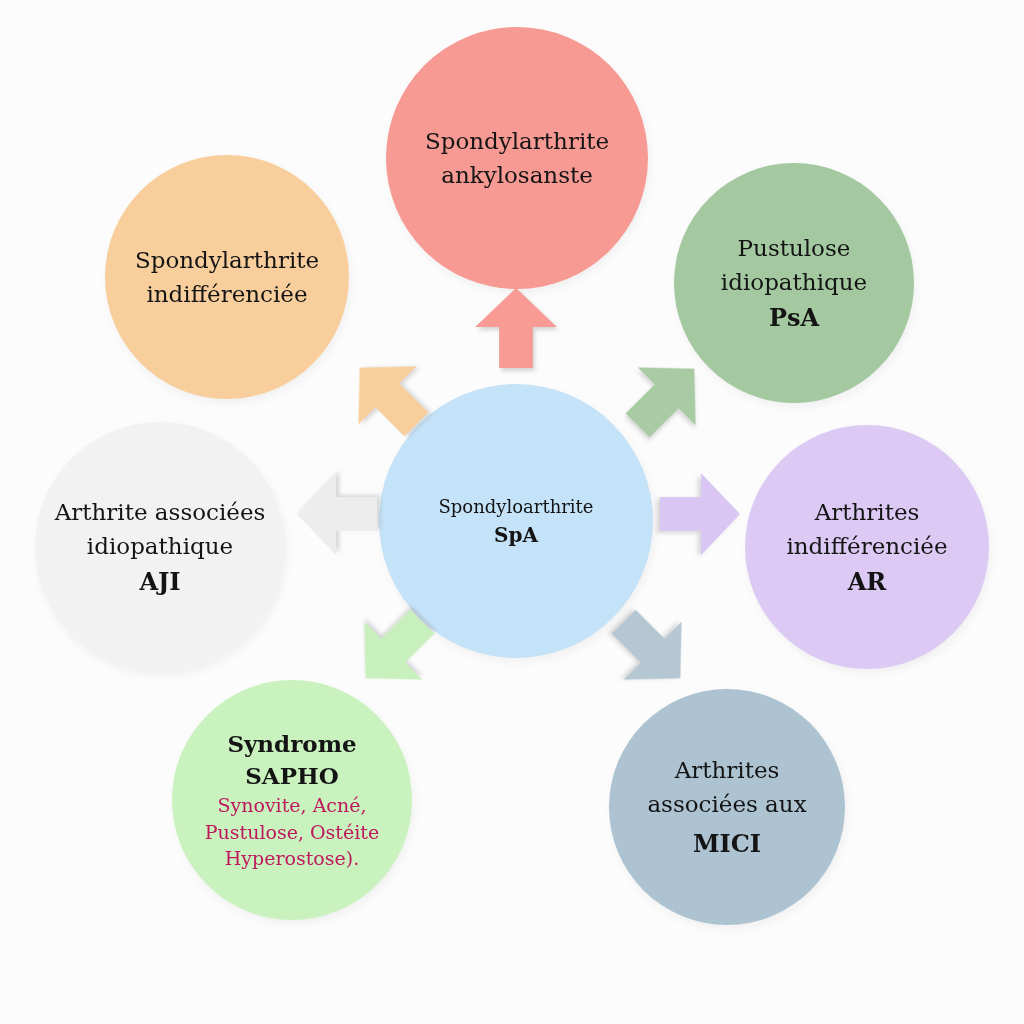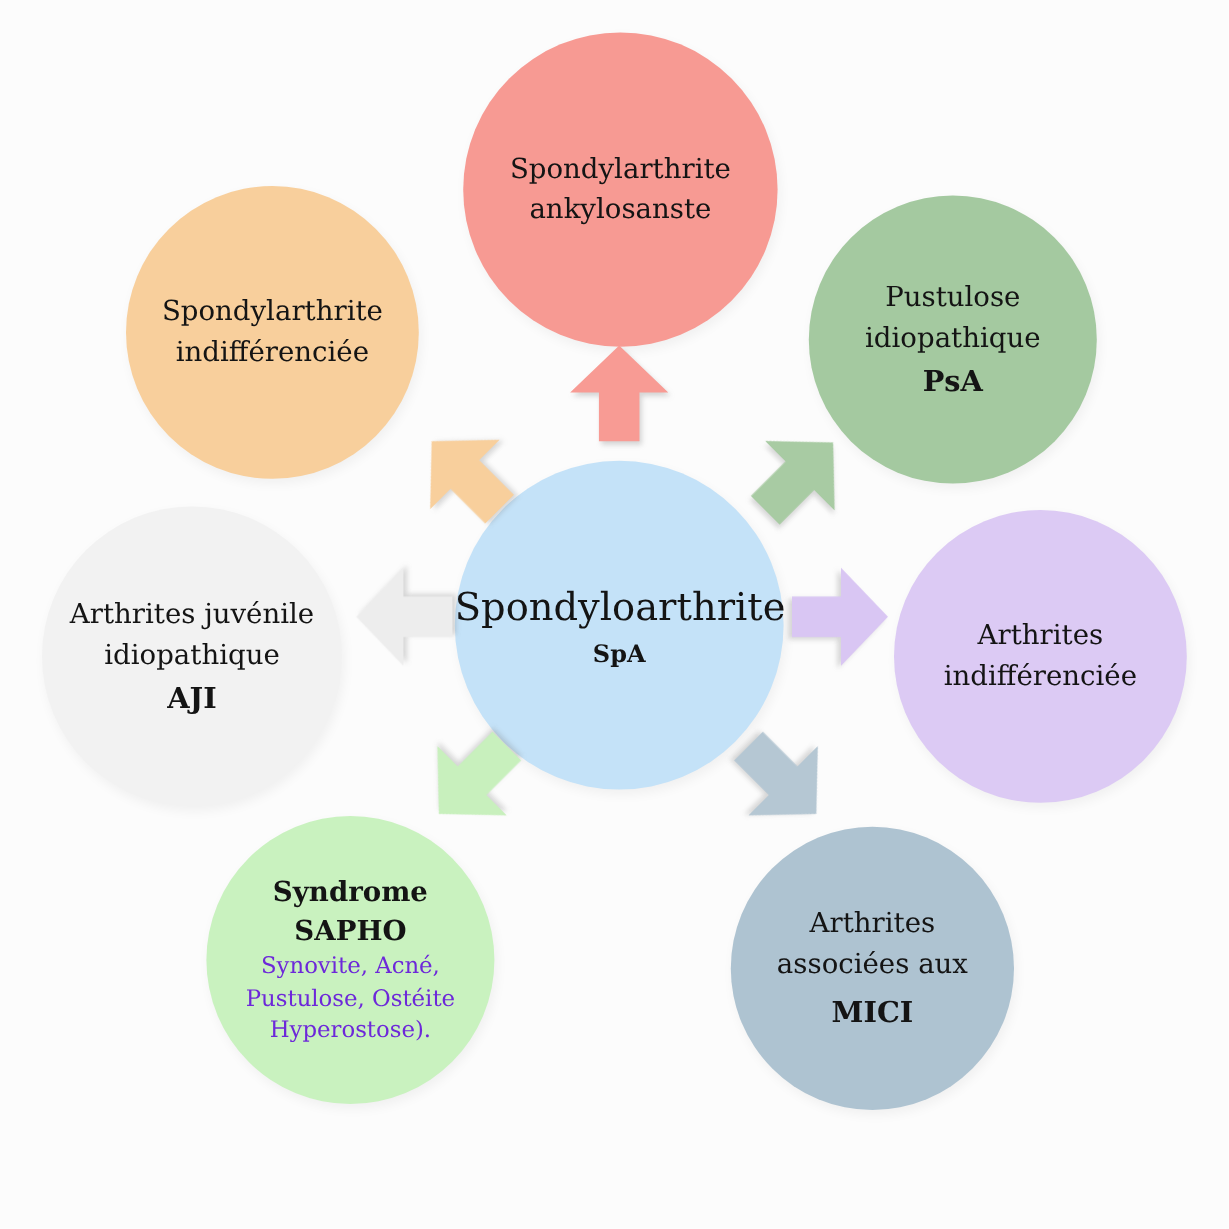--- a/index.html
+++ b/index.html
@@ -17,24 +17,24 @@
     border-radius: 50%;
     display: flex;
     align-items: center;
     justify-content: flex-start;
     text-align: center;
     box-shadow: 2px 4px 10px rgba(0,0,0,0.05);
   }
   .node-text { width: 100%; }
   .line { font-size: 23px; line-height: 1.5; }
   .acronym { font-size: 24px; font-weight: bold; line-height: 1.5; }
-  .circle-center .line { font-size: 32px; }
+  .circle-center .line { font-size: 18px; }
   .circle-center .acronym { font-size: 20px; }
   .circle-sapho .line { font-weight: bold; line-height: 1.4; }
-  .sub { font-size: 19px; line-height: 1.4; color: #6d28d9; }
+  .sub { font-size: 19px; line-height: 1.4; color: #be185d; }
   .acronym-gap { margin-top: 4px; }
   .arrow {
     position: absolute;
     width: 96px;
     height: 80px;
     transform-origin: 50% 50%;
     filter: drop-shadow(2px 3px 2px rgba(110,110,110,0.28));
   }
 </style>
 </head>
@@ -54,20 +54,21 @@
       <div class="line">Pustulose</div>
       <div class="line">idiopathique</div>
       <div class="acronym">PsA</div>
     </div>
   </div>
 
   <div class="circle" style="left: 745px; top: 425px; width: 244px; height: 244px; background-color: rgb(220, 202, 244);">
     <div class="node-text">
       <div class="line">Arthrites</div>
       <div class="line">indifférenciée</div>
+      <div class="acronym">AR</div>
     </div>
   </div>
 
   <div class="circle" style="left: 609px; top: 689px; width: 236px; height: 236px; background-color: rgb(174, 195, 209);">
     <div class="node-text">
       <div class="line">Arthrites</div>
       <div class="line">associées aux</div>
       <div class="acronym acronym-gap">MICI</div>
     </div>
   </div>
@@ -77,21 +78,21 @@
       <div class="line">Syndrome</div>
       <div class="line">SAPHO</div>
       <div class="sub">Synovite, Acné,</div>
       <div class="sub">Pustulose, Ostéite</div>
       <div class="sub">Hyperostose).</div>
     </div>
   </div>
 
   <div class="circle" style="left: 35px; top: 422px; width: 250px; height: 250px; background-color: rgb(242, 242, 242);">
     <div class="node-text">
-      <div class="line">Arthrites juvénile</div>
+      <div class="line">Arthrite associées</div>
       <div class="line">idiopathique</div>
       <div class="acronym">AJI</div>
     </div>
   </div>
 
   <div class="circle" style="left: 105px; top: 155px; width: 244px; height: 244px; background-color: rgb(248, 207, 156);">
     <div class="node-text">
       <div class="line">Spondylarthrite</div>
       <div class="line">indifférenciée</div>
     </div>

